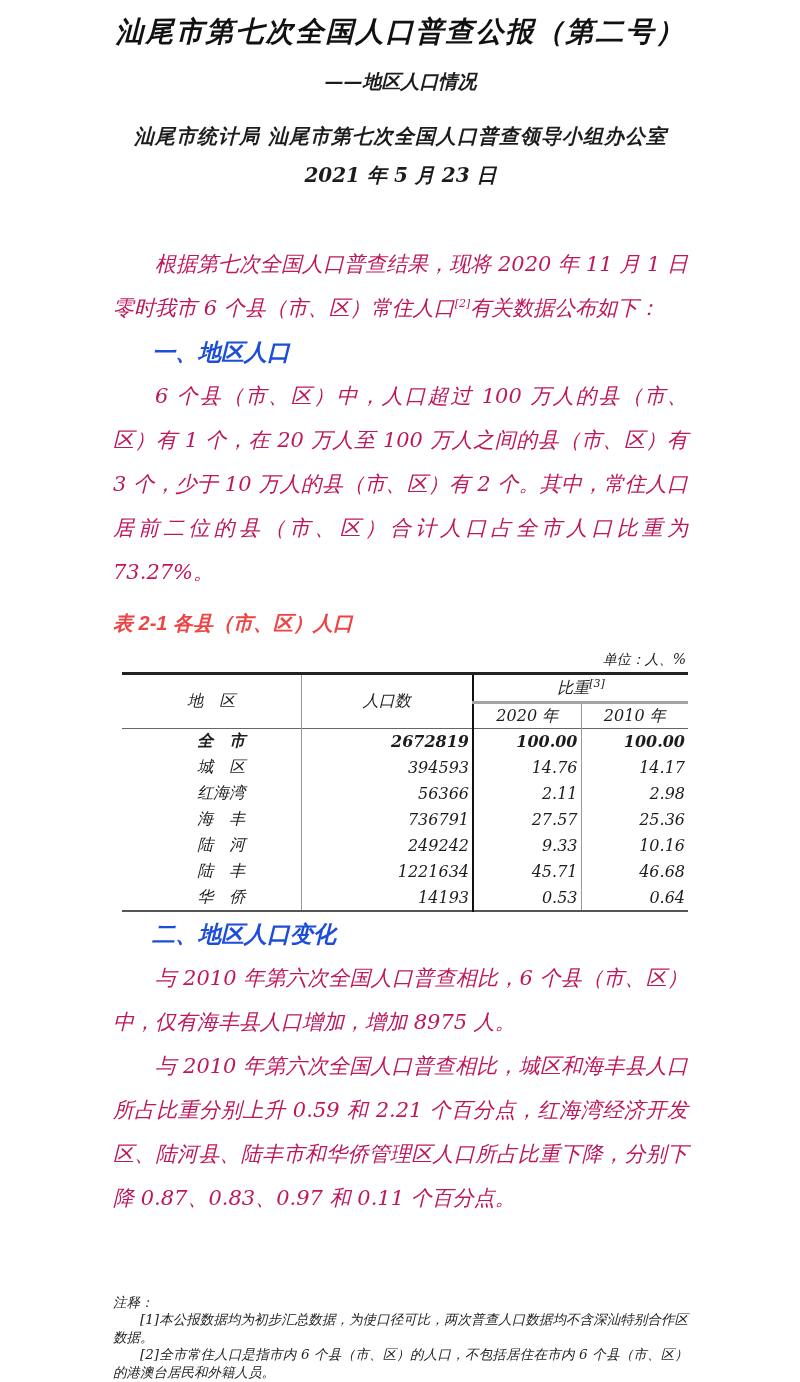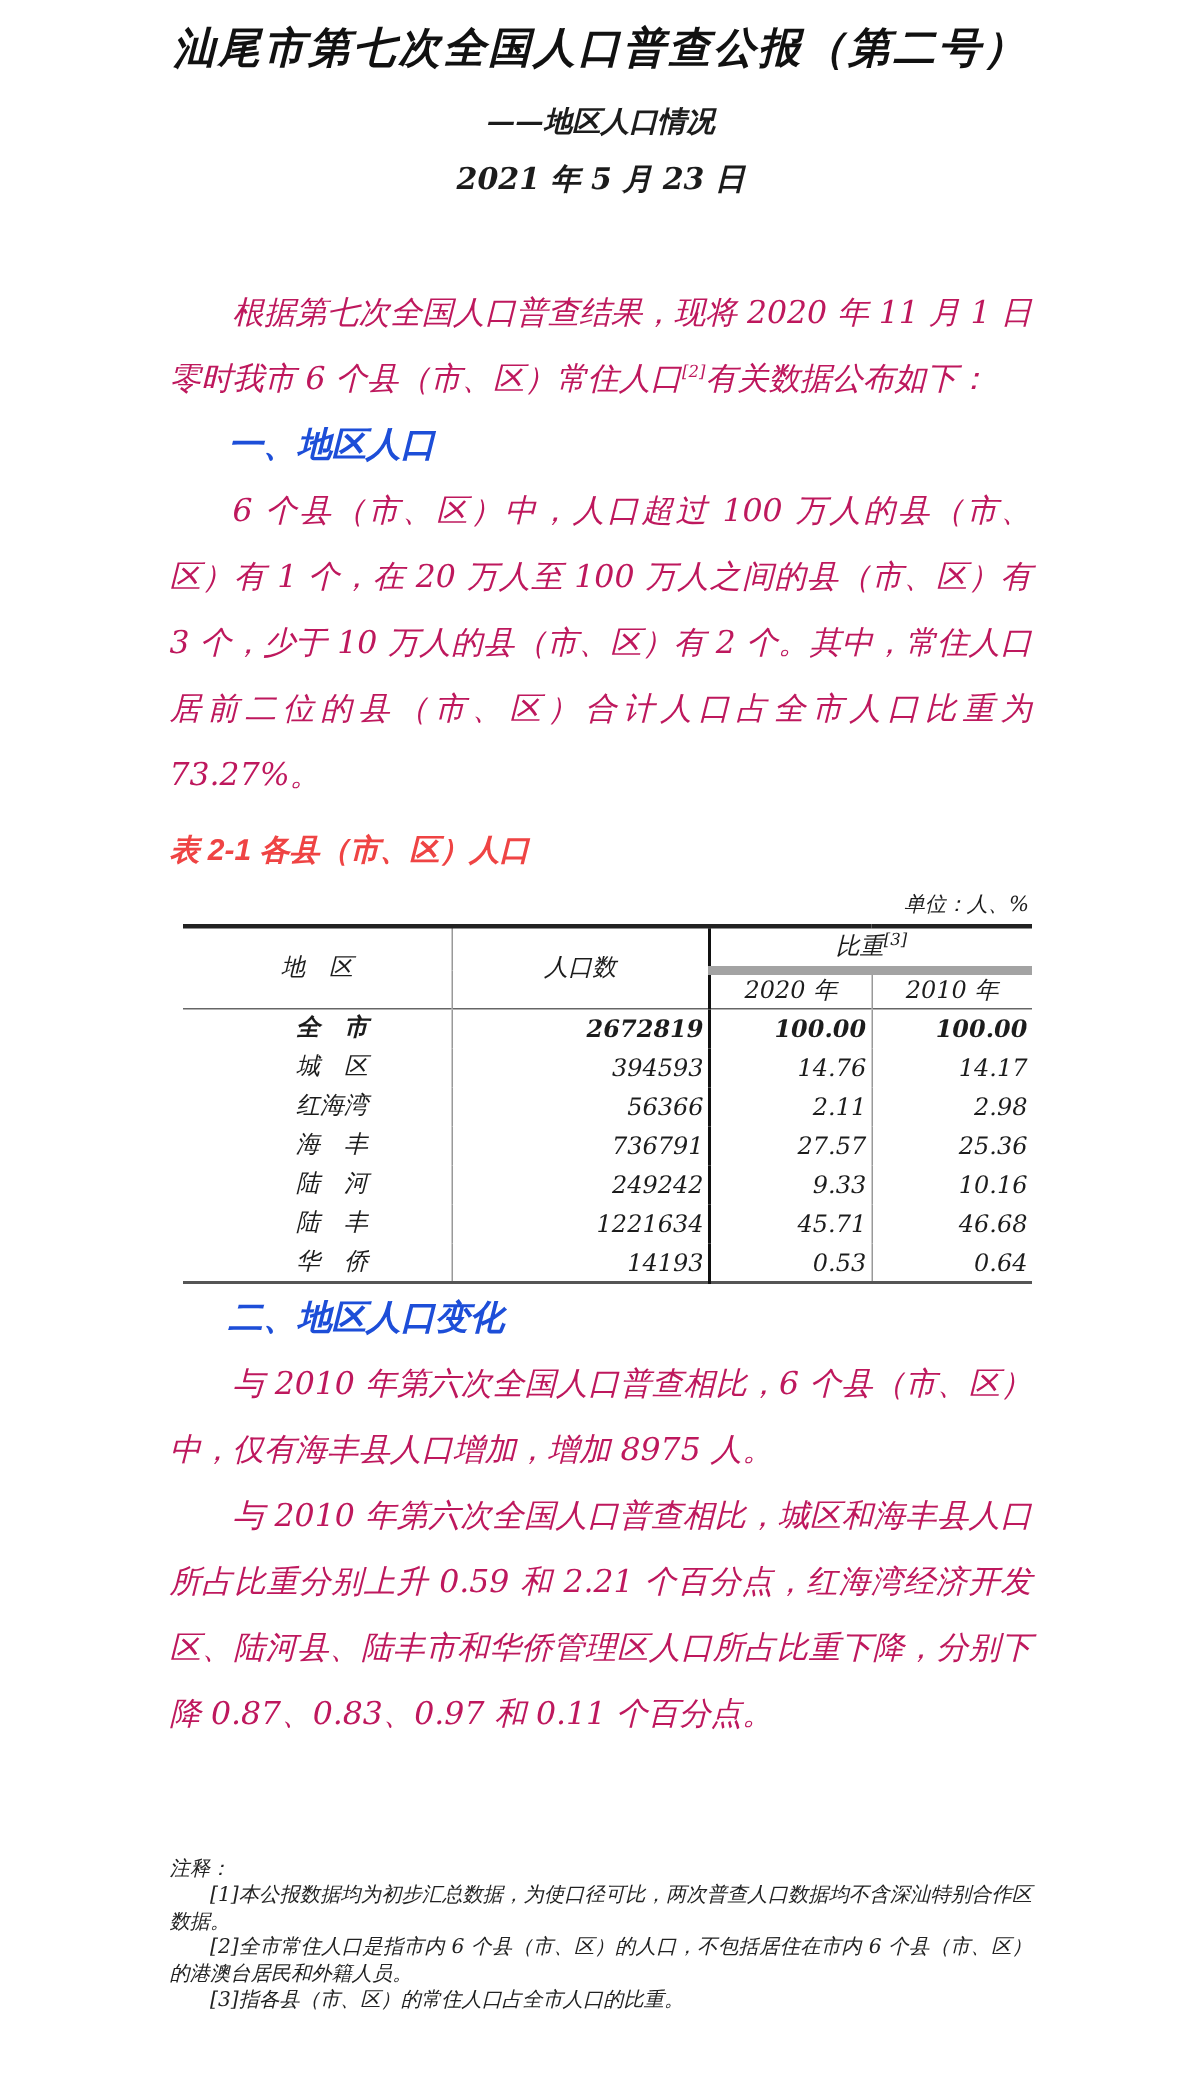--- a/index.html
+++ b/index.html
@@ -102,21 +102,21 @@
     font-weight: normal;
     text-align: center;
     vertical-align: middle;
   }
   .pop-table thead tr.hrow1 th { height: 29px; }
   .pop-table thead tr.hrow2 th { height: 26px; }
   .pop-table tbody { border-top: 1px solid #666; }
   .pop-table tbody td { height: 26px; vertical-align: middle; }
   .b-light-r { border-right: 1px solid #999; }
   .b-dark-r  { border-right: 2px solid #111; }
-  .b-light-b { border-bottom: 6px solid #a3a3a3; margin-top: 39px; }
+  .b-light-b { border-bottom: 3px solid #a3a3a3; margin-top: 39px; }
   td.region-cell { text-align: center; padding-left: 20px; }
   td.num-cell { text-align: right; padding-right: 3px; font-family: "DejaVu Serif", "Liberation Serif", serif; }
   tr.total-row td { font-weight: bold; }
 
   .notes {
     margin-top: 74px;
     font-size: 13.5px;
     line-height: 17.5px;
     color: #222;
     text-align: justify;
@@ -124,20 +124,21 @@
   .notes .note-item { text-indent: 2em; }
 </style>
 </head>
 <body>
 
 <div class="page">
   <div class="content">
 
     <h1 class="doc-title">汕尾市第七次全国人口普查公报（第二号）</h1>
     <div class="doc-subtitle">——地区人口情况</div>
+    <div class="agencies">汕尾市统计局 汕尾市第七次全国人口普查领导小组办公室</div>
     <div class="pub-date">2021 年 5 月 23 日</div>
 
     <p class="body-para para-intro"><span>根据第七次全国人口普查结果，现将 2020 年 11 月 1 日零时我市 6 个县（市、区）常住人口</span><sup class="fn-ref">[2]</sup><span>有关数据公布如下：</span></p>
 
     <h2 class="section-heading">一、地区人口</h2>
     <p class="body-para">6 个县（市、区）中，人口超过 100 万人的县（市、区）有 1 个，在 20 万人至 100 万人之间的县（市、区）有 3 个，少于 10 万人的县（市、区）有 2 个。其中，常住人口居前二位的县（市、区）合计人口占全市人口比重为 73.27%。</p>
 
     <div class="table-block">
       <div class="table-title">表 2-1 各县（市、区）人口</div>
       <div class="unit-note">单位：人、%</div>

